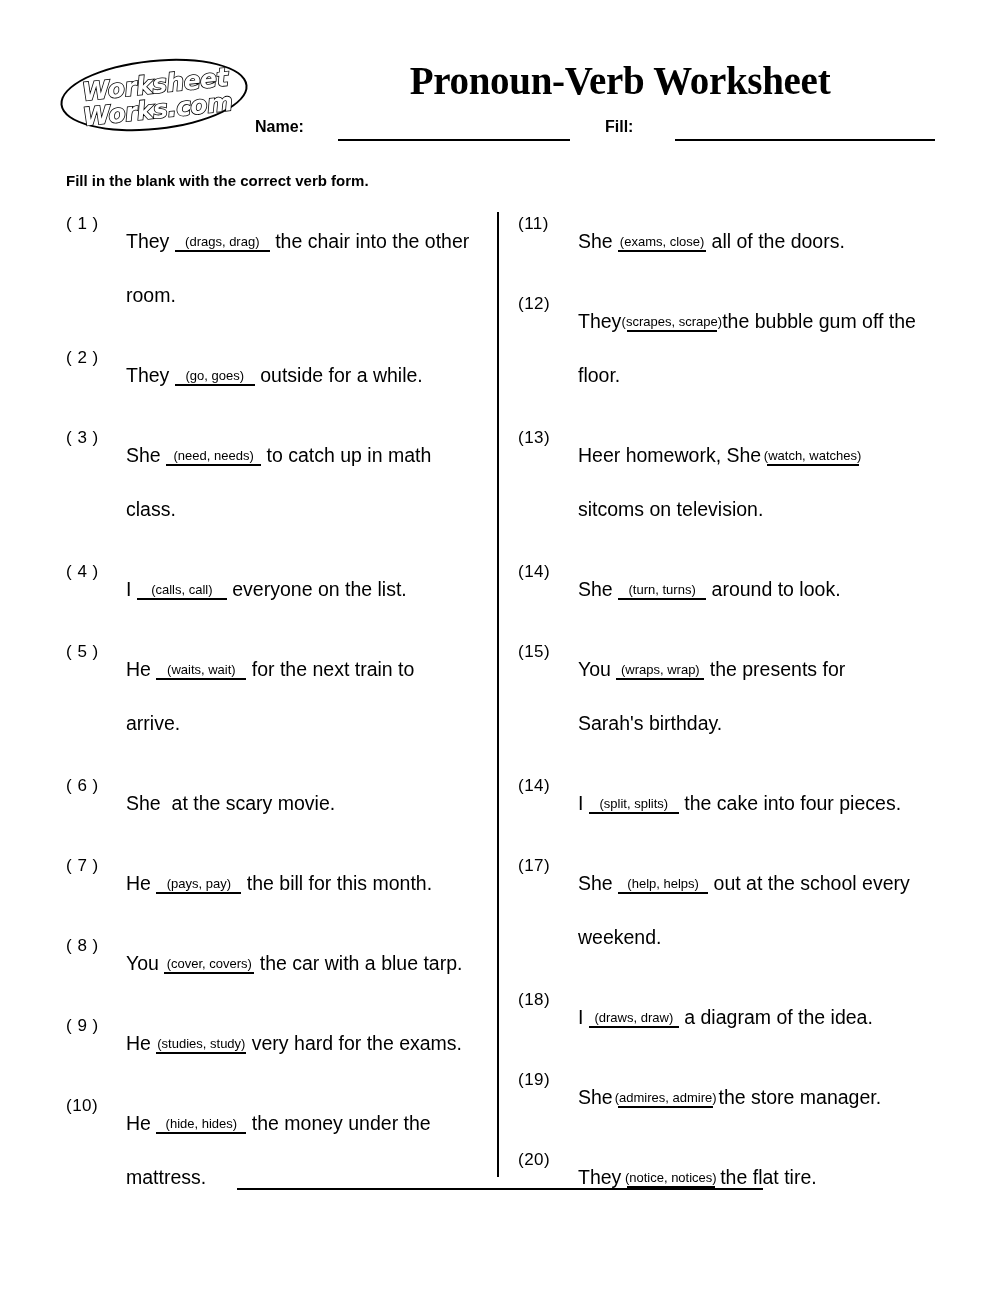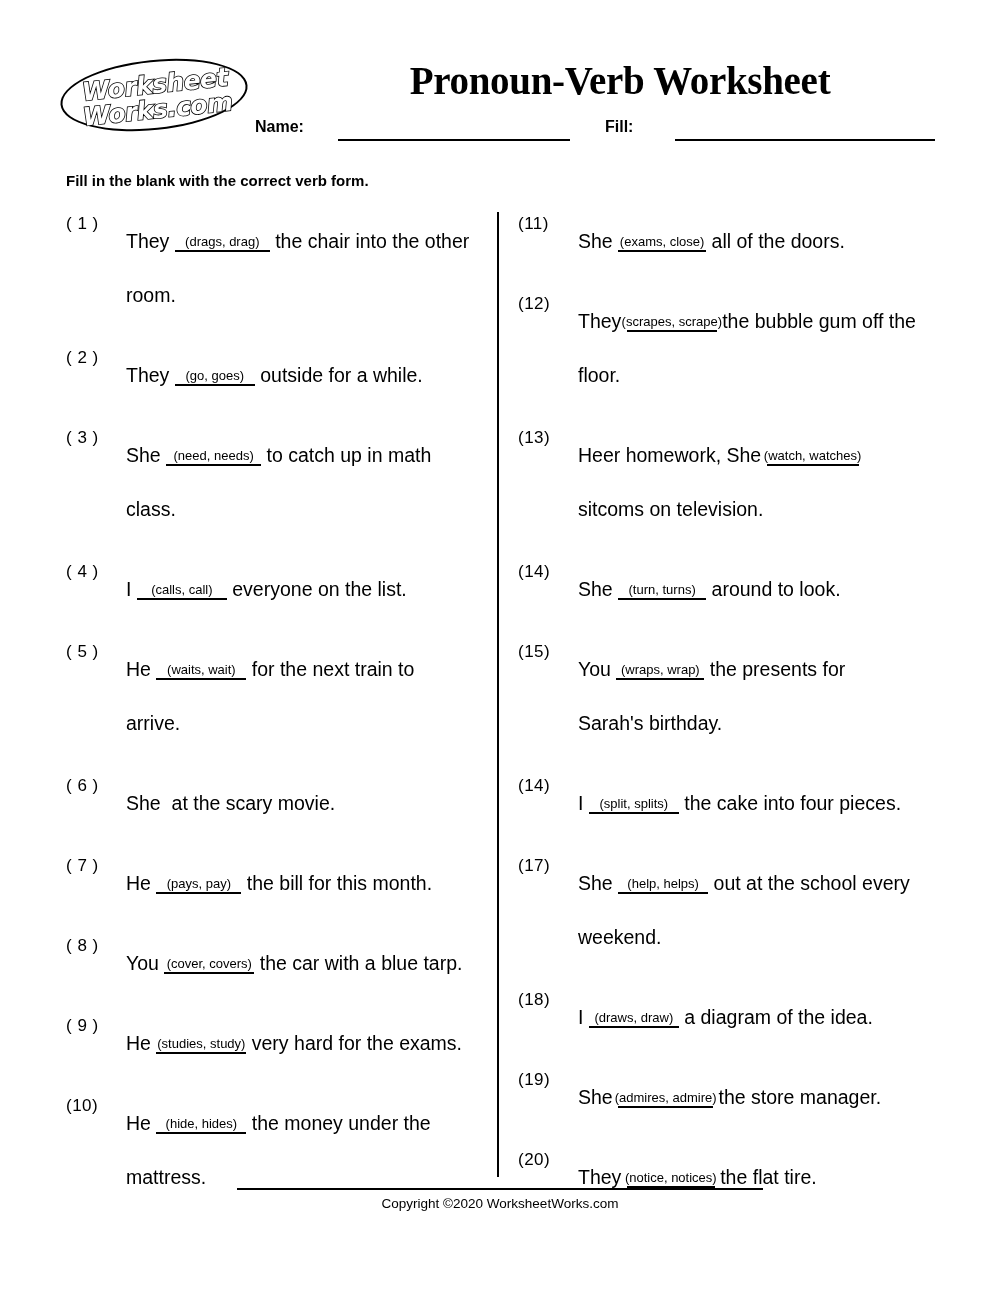--- a/index.html
+++ b/index.html
@@ -308,15 +308,14 @@
         <div class="qnum">(19)</div>
         <div class="qbody"><span class="seg">She </span><span class="blankwrap"><span class="blankline" style="width: 95px;"></span><span class="hint">(admires, admire)</span></span><span class="seg"> the store manager.</span></div>
       </div>
       <div class="qitem">
         <div class="qnum">(20)</div>
         <div class="qbody"><span class="seg">They </span><span class="blankwrap"><span class="blankline" style="width: 88px;"></span><span class="hint">(notice, notices)</span></span><span class="seg"> the flat tire.</span></div>
       </div>
     </div>
 
   <div class="footer-rule"></div>
-  <div class="footer-text">Copyright ©2020 WorksheetWorks.com</div>
 
 </div>
 
 </body></html>

